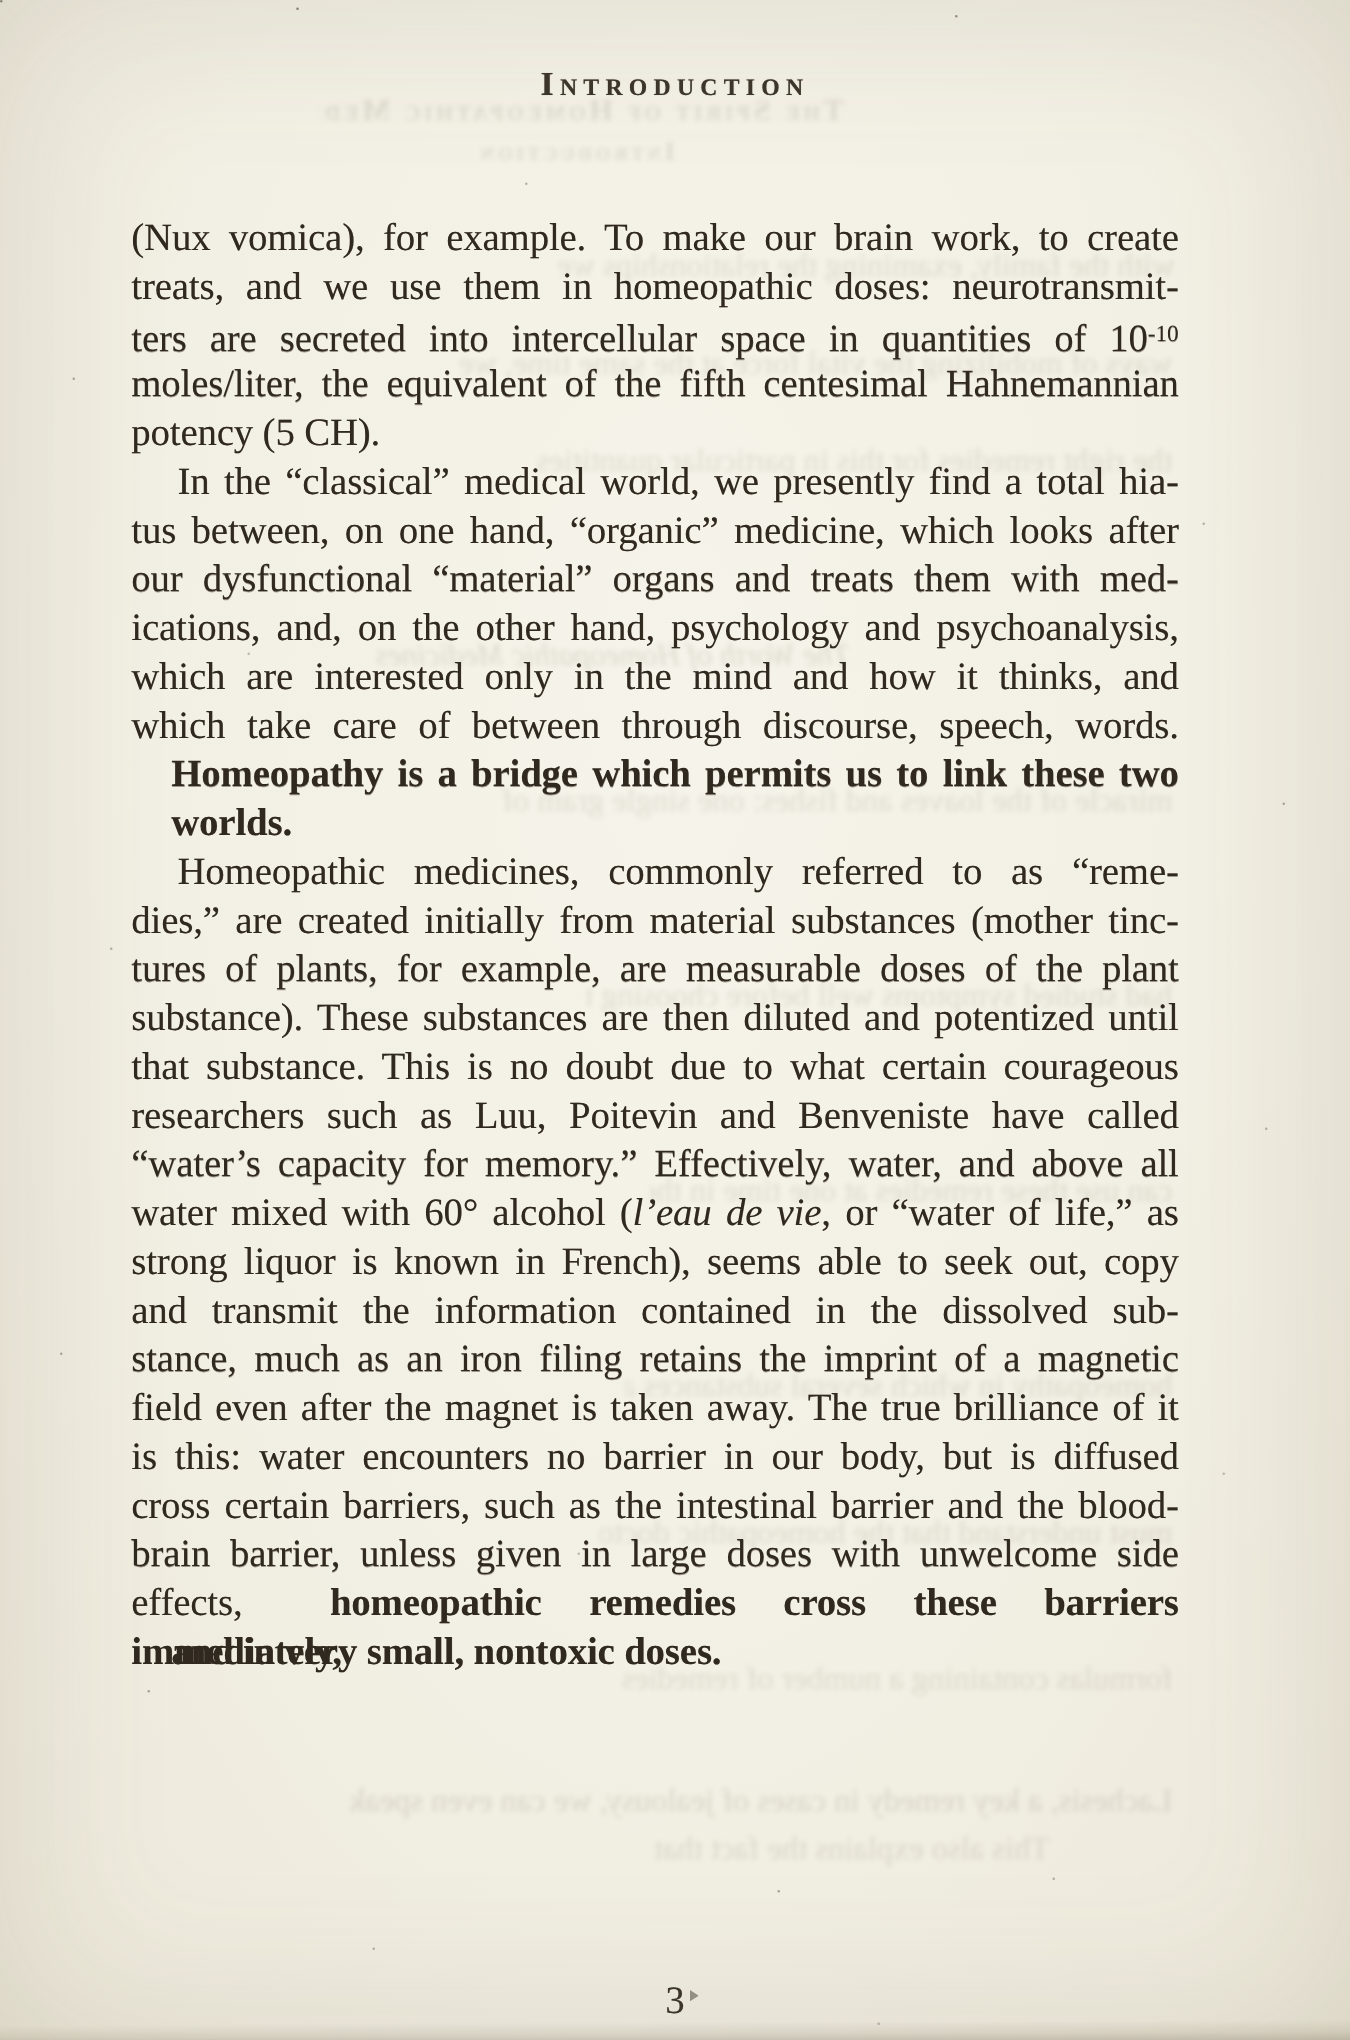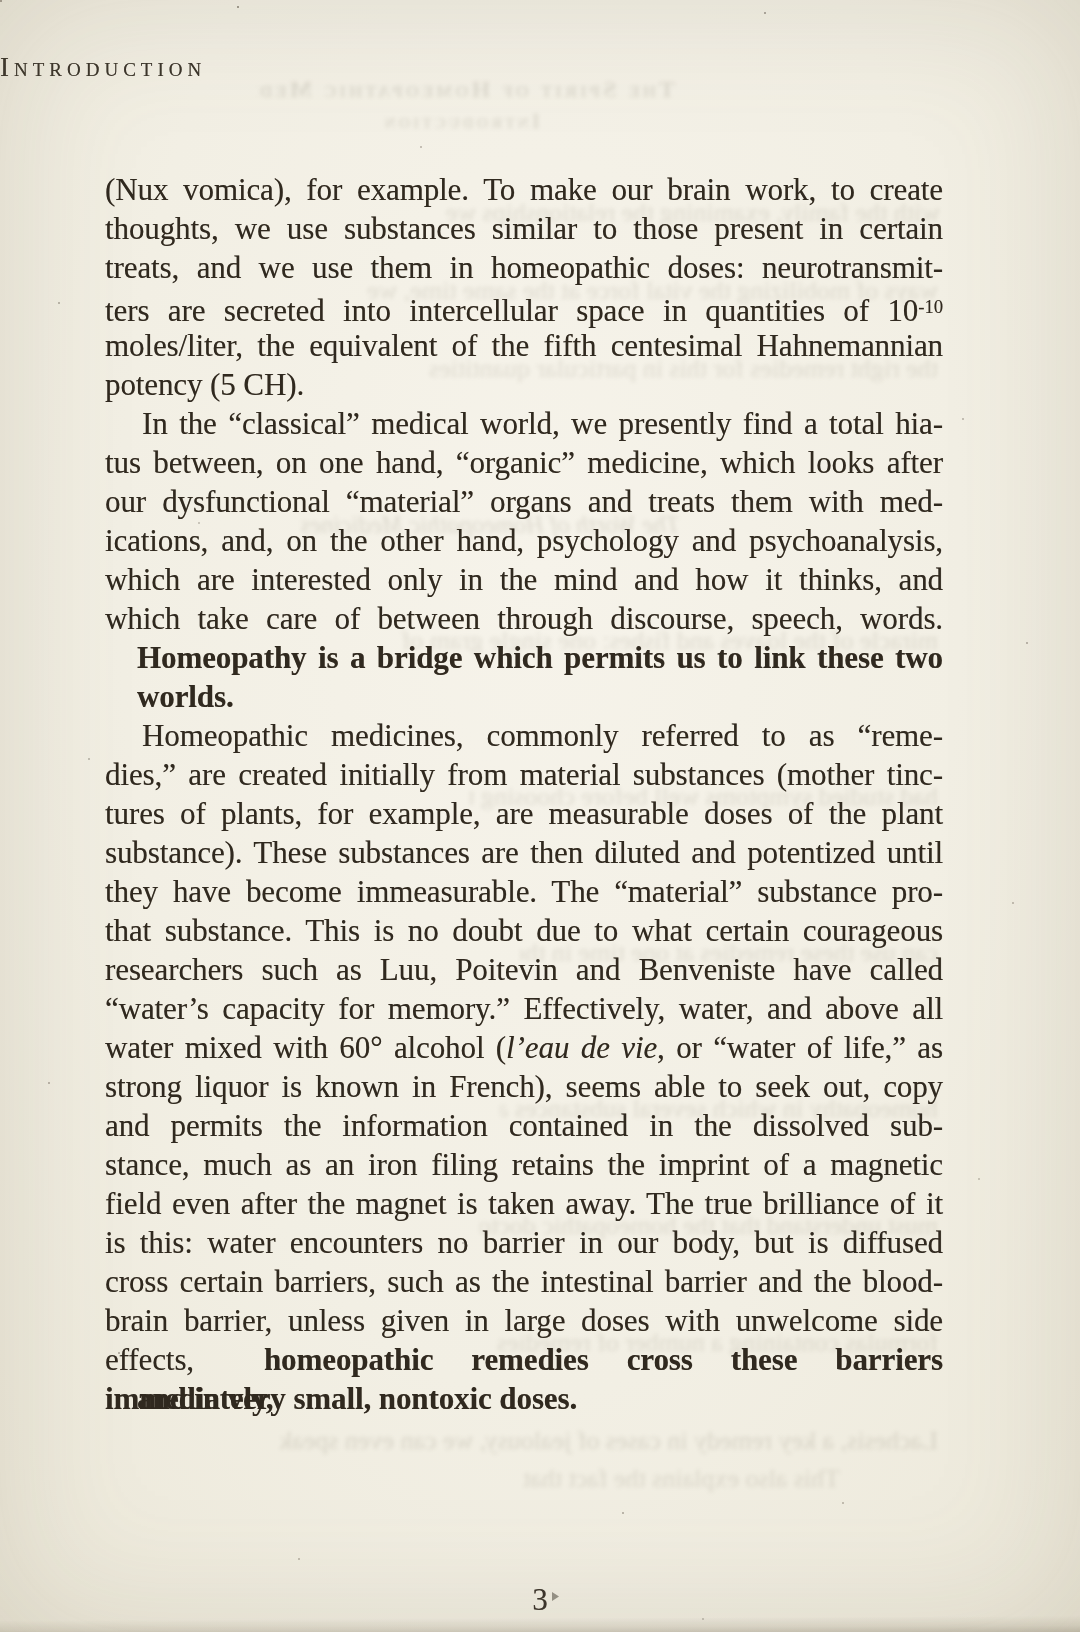--- a/index.html
+++ b/index.html
@@ -19,23 +19,23 @@
     content: "";
     position: absolute; inset: 0;
     pointer-events: none;
     box-shadow: inset 0 0 140px rgba(110, 98, 72, 0.16);
   }
 
   
   .running-head {
     position: absolute;
     top: 52px; left: 0; right: 0;
-    text-align: left;
+    text-align: center;
     font-variant: small-caps;
-    font-weight: 400;
+    font-weight: 700;
     font-size: 27px;
     letter-spacing: 5px;
     color: #3b352b;
     text-shadow: 0 0 0.6px rgba(55,45,35,0.55);
   }
 
   
   #body-text {
     position: absolute;
     left: 105px;
@@ -168,44 +168,42 @@
     <div class="bleed b10">must understand that the homeopathic doctor has</div>
     <div class="bleed b11">formulas containing a number of remedies</div>
     <div class="bleed b12">Lachesis, a key remedy in cases of jealousy, we can even speak</div>
     <div class="bleed b13">This also explains the fact that</div>
   </div>
 
   <div class="running-head">Introduction</div>
 
   <main id="body-text">
       <div class="line"><span class="run-n">(Nux vomica), for example. To make our brain work, to create</span></div>
-      <div class="line"><span class="run-n">thoughts, we use substances similar to those present in certain</span></div>
       <div class="line"><span class="run-n">treats, and we use them in homeopathic doses: neurotransmit-</span></div>
       <div class="line"><span class="run-n">ters are secreted into intercellular space in quantities of 10</span><span class="run-sup">-10</span></div>
       <div class="line"><span class="run-n">moles/liter, the equivalent of the fifth centesimal Hahnemannian</span></div>
       <div class="line last"><span class="run-n">potency (5 CH).</span></div>
       <div class="line indent"><span class="run-n">In the “classical” medical world, we presently find a total hia-</span></div>
       <div class="line"><span class="run-n">tus between, on one hand, “organic” medicine, which looks after</span></div>
       <div class="line"><span class="run-n">our dysfunctional “material” organs and treats them with med-</span></div>
       <div class="line"><span class="run-n">ications, and, on the other hand, psychology and psychoanalysis,</span></div>
       <div class="line"><span class="run-n">which are interested only in the mind and how it thinks, and</span></div>
       <div class="line"><span class="run-n">which take care of between through discourse, speech, words.</span></div>
       <div class="line"><span class="run-b">Homeopathy is a bridge which permits us to link these two</span></div>
       <div class="line last"><span class="run-b">worlds.</span></div>
       <div class="line indent"><span class="run-n">Homeopathic medicines, commonly referred to as “reme-</span></div>
       <div class="line"><span class="run-n">dies,” are created initially from material substances (mother tinc-</span></div>
       <div class="line"><span class="run-n">tures of plants, for example, are measurable doses of the plant</span></div>
       <div class="line"><span class="run-n">substance). These substances are then diluted and potentized until</span></div>
-      <div class="line"><span class="run-n">they have become immeasurable. The “material” substance pro-</span></div>
       <div class="line"><span class="run-n">that substance. This is no doubt due to what certain courageous</span></div>
       <div class="line"><span class="run-n">researchers such as Luu, Poitevin and Benveniste have called</span></div>
       <div class="line"><span class="run-n">“water’s capacity for memory.” Effectively, water, and above all</span></div>
       <div class="line"><span class="run-n">water mixed with 60° alcohol (</span><span class="run-i">l’eau de vie</span><span class="run-n">, or “water of life,” as</span></div>
       <div class="line"><span class="run-n">strong liquor is known in French), seems able to seek out, copy</span></div>
-      <div class="line"><span class="run-n">and permits the information contained in the dissolved sub-</span></div>
+      <div class="line"><span class="run-n">and transmit the information contained in the dissolved sub-</span></div>
       <div class="line"><span class="run-n">stance, much as an iron filing retains the imprint of a magnetic</span></div>
       <div class="line"><span class="run-n">field even after the magnet is taken away. The true brilliance of it</span></div>
       <div class="line"><span class="run-n">is this: water encounters no barrier in our body, but is diffused</span></div>
       <div class="line"><span class="run-n">cross certain barriers, such as the intestinal barrier and the blood-</span></div>
       <div class="line"><span class="run-n">brain barrier, unless given in large doses with unwelcome side</span></div>
       <div class="line"><span class="run-n">effects, </span><span class="run-b">homeopathic remedies cross these barriers immediately,</span></div>
       <div class="line last"><span class="run-b">and in very small, nontoxic doses.</span></div>
     </main>
 
   <div class="page-number">3</div>

